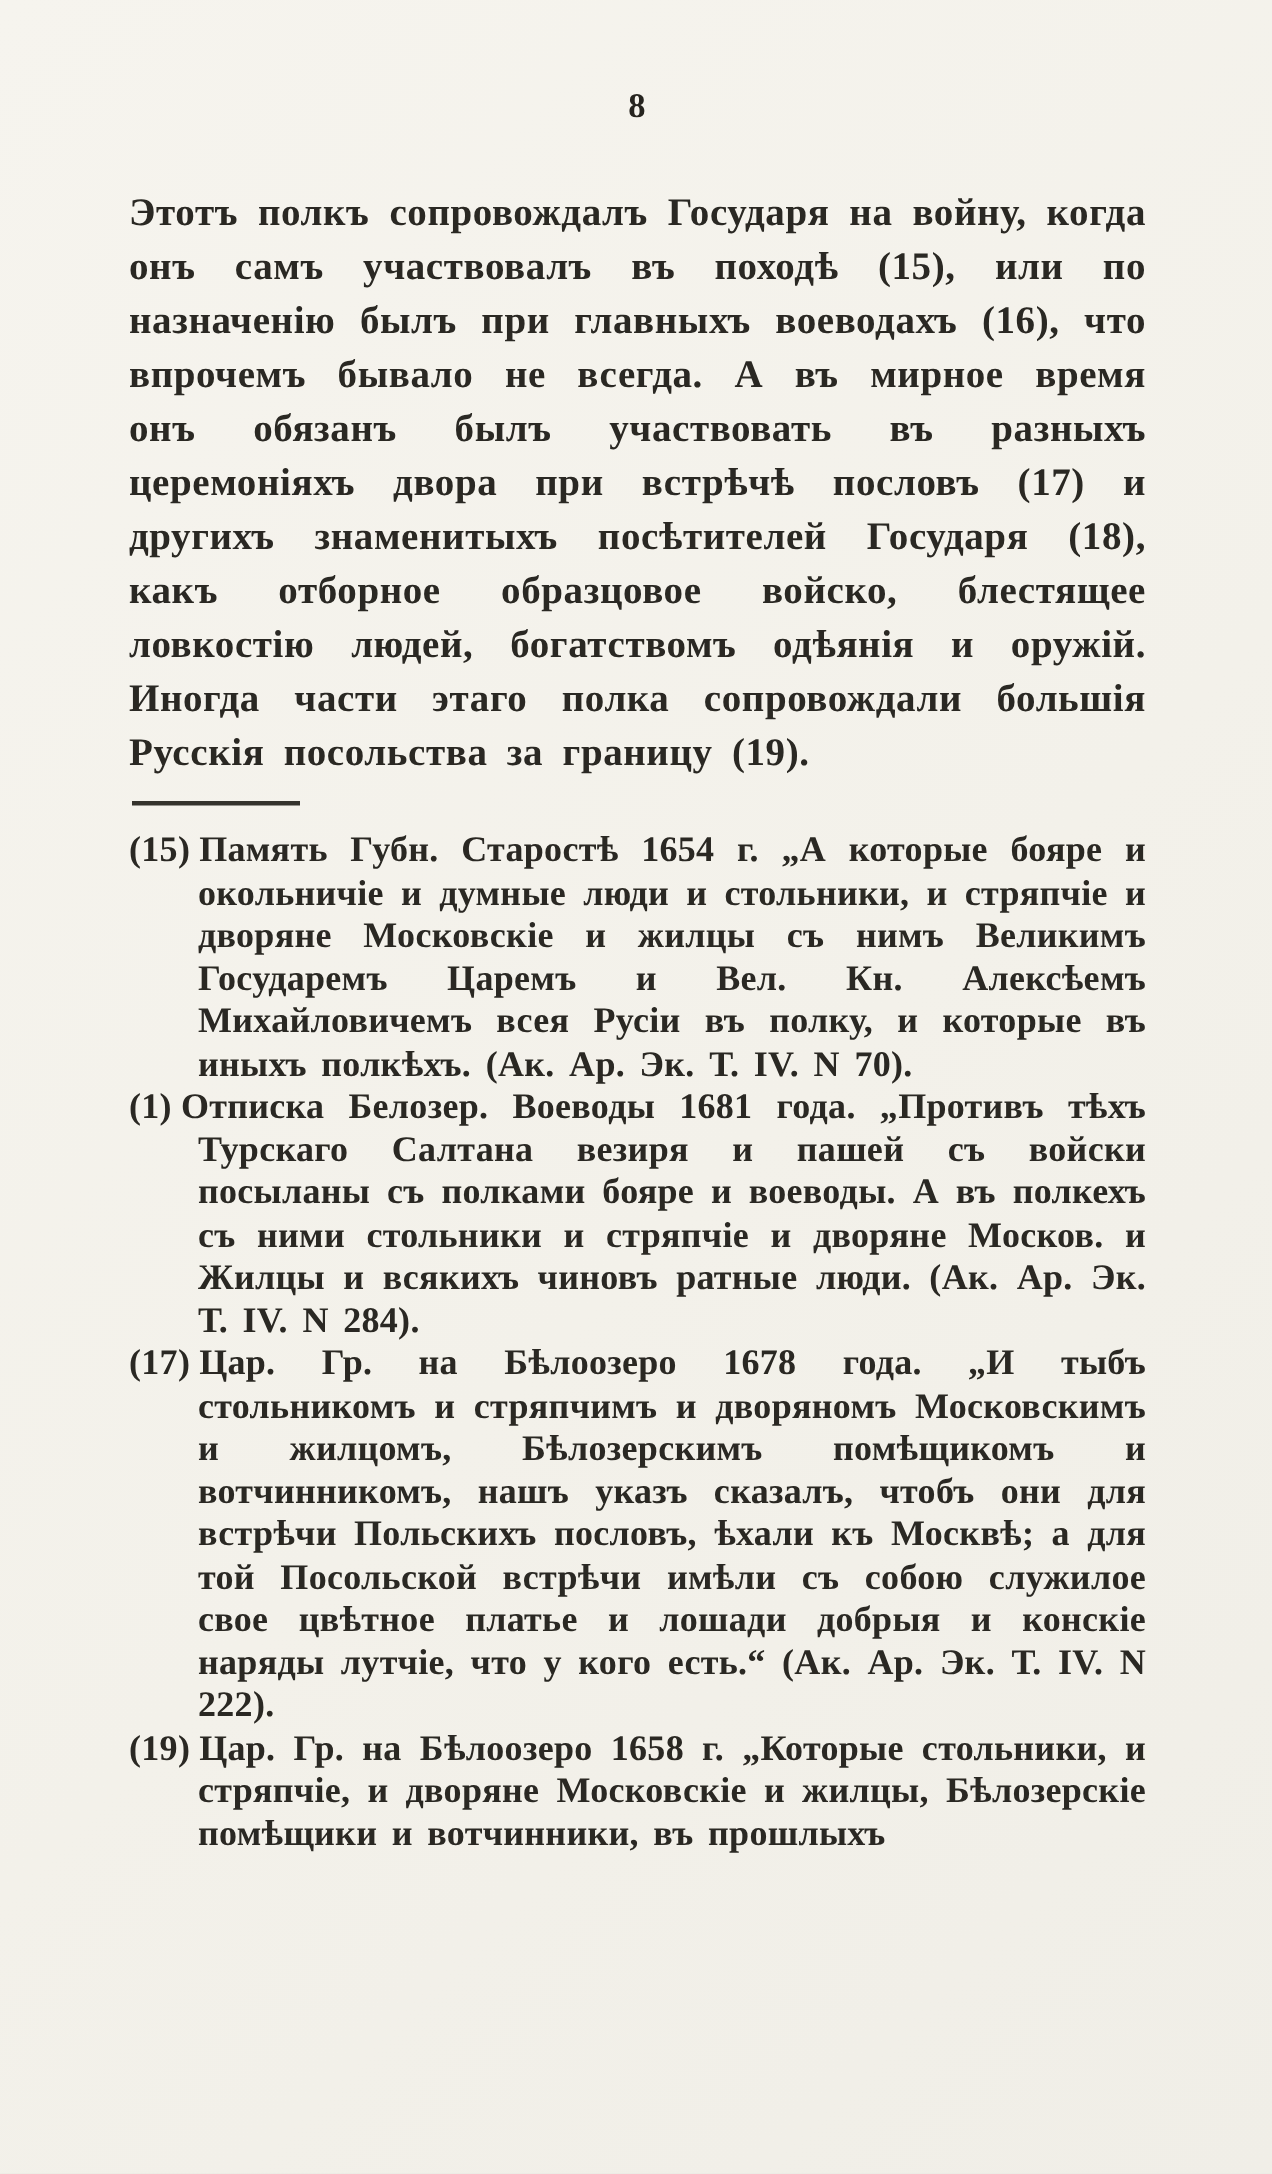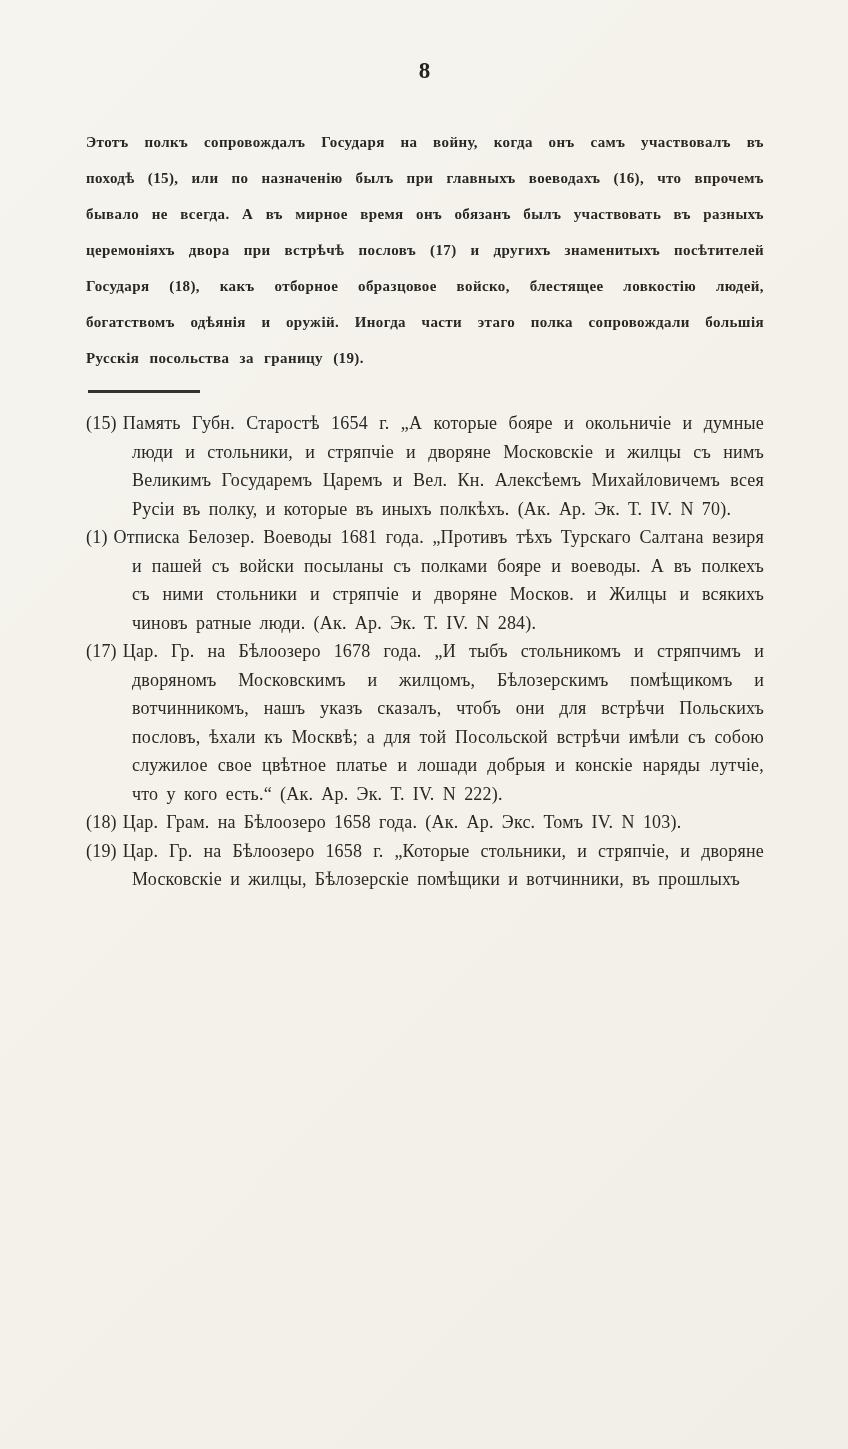--- a/index.html
+++ b/index.html
@@ -21,38 +21,38 @@
   }
   .page-number {
     text-align: center;
     font-size: 23px;
     font-weight: bold;
     letter-spacing: 1px;
     margin: 0 0 40px 0;
   }
   .body-text {
     margin: 0;
-    font-size: 15px;
+    font-size: 26px;
     line-height: 36px;
     font-weight: bold;
     text-align: justify;
     word-spacing: 6px;
     letter-spacing: 0.4px;
     color: #2a2823;
   }
   .footnote-rule {
     width: 112px;
     height: 0;
     border-top: 3px solid #35332d;
     margin: 14px 0 16px 2px;
   }
   .footnotes {
-    font-size: 18px;
+    font-size: 24px;
     line-height: 28.5px;
-    font-weight: normal;
+    font-weight: bold;
     text-align: justify;
     word-spacing: 3.5px;
     letter-spacing: 0.2px;
     color: #2a2823;
   }
   .footnote {
     margin: 0;
     padding-left: 46px;
     text-indent: -46px;
   }
@@ -78,23 +78,20 @@
     </p>
 
     <p class="footnote">
       <span class="marker">(1)</span><span>Отписка Белозер. Воеводы 1681 года. „Противъ тѣхъ Турскаго Салтана везиря и пашей съ войски посыланы съ полками бояре и воеводы. А въ полкехъ съ ними стольники и стряпчіе и дворяне Москов. и Жилцы и всякихъ чиновъ ратные люди. (Ак. Ар. Эк. Т. IV. N 284).</span>
     </p>
 
     <p class="footnote">
       <span class="marker">(17)</span><span>Цар. Гр. на Бѣлоозеро 1678 года. „И тыбъ стольникомъ и стряпчимъ и дворяномъ Московскимъ и жилцомъ, Бѣлозерскимъ помѣщикомъ и вотчинникомъ, нашъ указъ сказалъ, чтобъ они для встрѣчи Польскихъ пословъ, ѣхали къ Москвѣ; а для той Посольской встрѣчи имѣли съ собою служилое свое цвѣтное платье и лошади добрыя и конскіе наряды лутчіе, что у кого есть.“ (Ак. Ар. Эк. Т. IV. N 222).</span>
     </p>
 
-    <p class="footnote">
-      <span class="marker">(18)</span><span>Цар. Грам. на Бѣлоозеро 1658 года. (Ак. Ар. Экс. Томъ IV. N 103).</span>
-    </p>
 
     <p class="footnote">
       <span class="marker">(19)</span><span>Цар. Гр. на Бѣлоозеро 1658 г. „Которые стольники, и стряпчіе, и дворяне Московскіе и жилцы, Бѣлозерскіе помѣщики и вотчинники, въ прошлыхъ</span>
     </p>
 
   </div>
 
 </div>
 
 </body></html>

